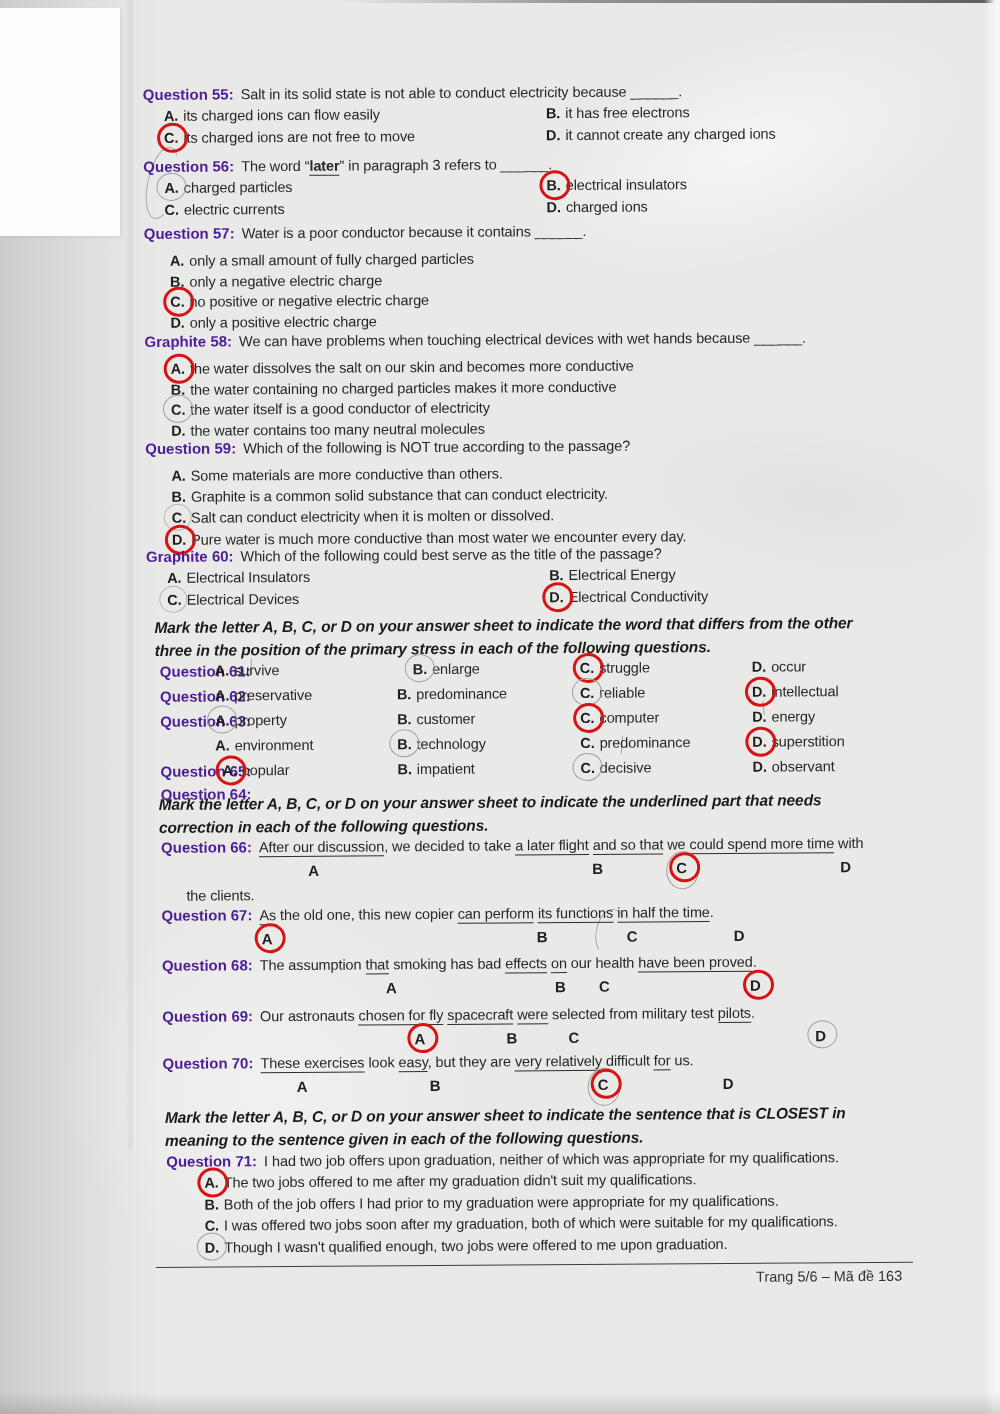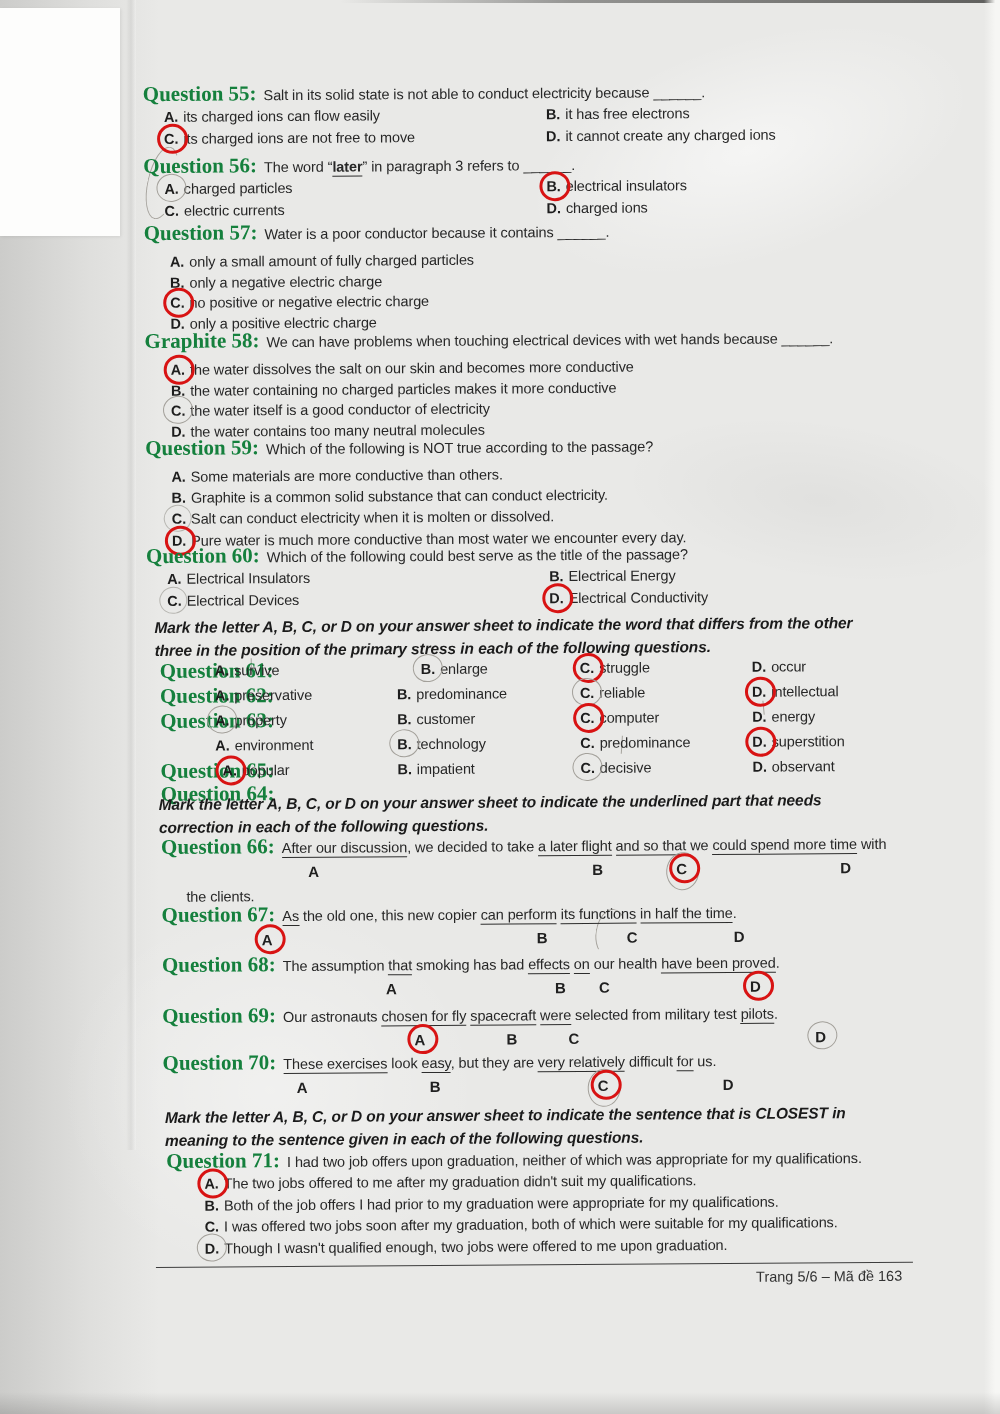--- a/index.html
+++ b/index.html
@@ -23,21 +23,21 @@
   .wrinkle2{position:absolute;left:60px;top:900px;width:420px;height:380px;border-radius:50%;
     background:radial-gradient(closest-side,rgba(255,255,255,.35),rgba(255,255,255,0));}
   .wrinkle3{position:absolute;left:620px;top:420px;width:400px;height:160px;border-radius:50%;
     background:radial-gradient(closest-side,rgba(0,0,0,.035),rgba(0,0,0,0));transform:rotate(8deg);}
   .whiteout{position:absolute;left:0;top:8px;width:120px;height:228px;background:#fdfdfc;
     box-shadow:1px 1px 3px rgba(0,0,0,.08);}
   
   .sheet{position:absolute;left:0;top:0;width:1000px;height:1414px;
     transform:rotate(-0.4deg);transform-origin:150px 700px;}
   .block{position:absolute;left:147px;width:830px;font-size:14.5px;line-height:21px;letter-spacing:-0.1px;}
-  .qlabel{font-family:Liberation Serif, serif;font-weight:bold;font-size:21px;color:#15803d;
+  .qlabel{font-family:Liberation Sans, sans-serif;font-weight:bold;font-size:15px;color:#4c1d95;
     letter-spacing:0;margin-right:7px;}
   .stem{white-space:nowrap;}
   .seg{white-space:pre;}
   .u{border-bottom:1.6px solid #2d2d2d;padding-bottom:.5px;}
   .sb{font-weight:bold;}
   .row2col{position:relative;height:21.5px;margin-top:0;}
   .row2col:first-of-type{margin-top:4px;}
   .optL{position:absolute;left:21px;white-space:nowrap;}
   .optR{position:absolute;left:403px;white-space:nowrap;}
   .optlist{margin-left:26px;white-space:nowrap;}
@@ -126,39 +126,39 @@
         <div class="optlist" style="line-height: 20.5px;"><span class="ol">D.</span><span class="ot">the water contains too many neutral molecules</span></div>
       </div>
       <div class="block" style="top: 438px;">
         <div class="stem" style="margin-bottom: 6px;"><span class="qlabel">Question 59:</span><span class="seg">Which of the following is NOT true according to the passage?</span></div>
         <div class="optlist" style="line-height: 21.2px;"><span class="ol">A.</span><span class="ot">Some materials are more conductive than others.</span></div>
         <div class="optlist" style="line-height: 21.2px;"><span class="ol">B.</span><span class="ot">Graphite is a common solid substance that can conduct electricity.</span></div>
         <div class="optlist" style="line-height: 21.2px;"><span class="ol mk pencilf">C.</span><span class="ot">Salt can conduct electricity when it is molten or dissolved.</span></div>
         <div class="optlist" style="line-height: 21.2px;"><span class="ol mk red">D.</span><span class="ot">Pure water is much more conductive than most water we encounter every day.</span></div>
       </div>
       <div class="block" style="top: 546px;">
-        <div class="stem"><span class="qlabel">Question 60:</span><span class="seg">Which of the following could best serve as the title of the passage?</span></div>
+        <div class="stem"><span class="qlabel">Graphite 60:</span><span class="seg">Which of the following could best serve as the title of the passage?</span></div>
         <div class="row2col">
           <span class="optwrap optL"><span class="ol">A.</span><span class="ot">Electrical Insulators</span></span>
           <span class="optwrap optR"><span class="ol">B.</span><span class="ot">Electrical Energy</span></span>
         </div>
         <div class="row2col">
           <span class="optwrap optL"><span class="ol mk pencilf">C.</span><span class="ot">Electrical Devices</span></span>
           <span class="optwrap optR"><span class="ol mk red">D.</span><span class="ot">Electrical Conductivity</span></span>
         </div>
       </div>
       <div class="block instr" style="top: 616px; left: 155px;">
         <div class="iline">Mark the letter A, B, C, or D on your answer sheet to indicate the word that differs from the other</div>
         <div class="iline">three in the position of the primary stress in each of the following questions.</div>
       </div>
       <div class="block" style="top: 661px;">
         <div class="stressrow">
           <span class="srl qlabel" style="left: 13px;">Question 61:</span>
           <span class="srl" style="left: 68px;"><span class="ol">A.</span><span class="ot">survive</span></span>
-          <span class="srl" style="left: 250px; padding-left: 24px;"><span class="ol mk pencil">B.</span><span class="ot">enlarge</span></span>
+          <span class="srl" style="left: 242px; padding-left: 24px;"><span class="ol mk pencil">B.</span><span class="ot">enlarge</span></span>
           <span class="srl" style="left: 433px;"><span class="ol mk red">C.</span><span class="ot">struggle</span></span>
           <span class="srl" style="left: 605px;"><span class="ol">D.</span><span class="ot">occur</span></span>
         </div>
       </div>
       <div class="block" style="top: 686px;">
         <div class="stressrow">
           <span class="srl qlabel" style="left: 13px;">Question 62:</span>
           <span class="srl" style="left: 68px;"><span class="ol">A.</span><span class="ot">preservative</span></span>
           <span class="srl" style="left: 250px;"><span class="ol">B.</span><span class="ot">predominance</span></span>
           <span class="srl" style="left: 433px;"><span class="ol mk pencil">C.</span><span class="ot">reliable</span></span>

